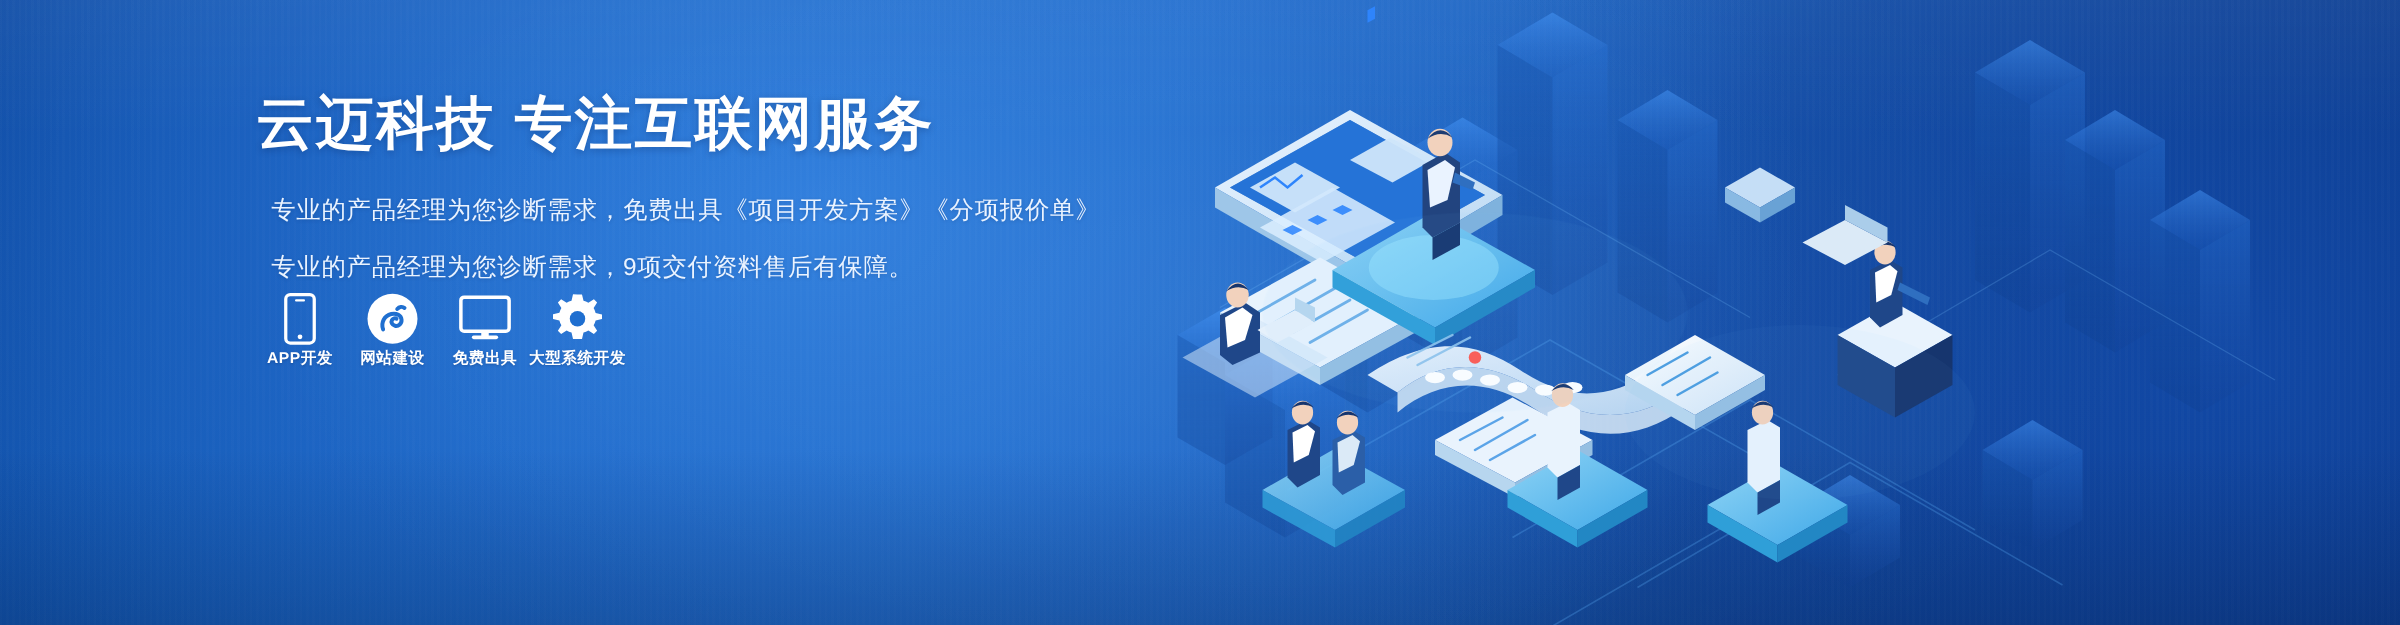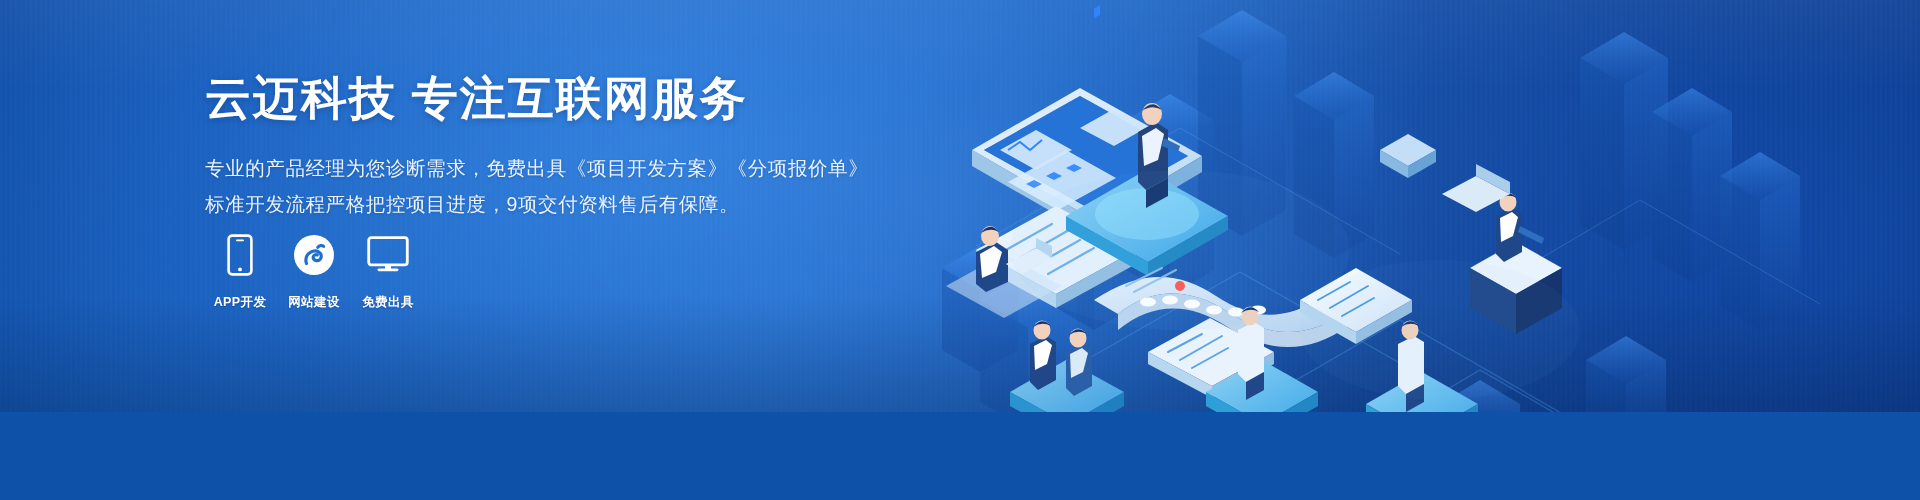--- a/index.html
+++ b/index.html
@@ -1,19 +1,19 @@
 <!DOCTYPE html>
 <html><head>
 <meta charset="utf-8">
 <title>Banner</title>
 <style>
   html,body{margin:0;padding:0;background:#0d52a8;}
   *{box-sizing:border-box;}
   .stage{
-    position:relative;width:1920px;height:412px;overflow:hidden;
+    position:relative;width:1920px;height:500px;overflow:hidden;
     font-family:"Liberation Sans","DejaVu Sans",sans-serif;
     background:
       radial-gradient(ellipse 1100px 760px at 34% 34%, rgba(46,126,222,0.95) 0%, rgba(35,107,205,0.55) 42%, rgba(22,80,178,0.0) 72%),
       radial-gradient(ellipse 900px 640px at 93% 58%, rgba(18,74,170,0.85) 0%, rgba(14,61,150,0.35) 55%, rgba(12,55,140,0) 80%),
       linear-gradient(118deg,#0e49a0 0%,#1763bf 26%,#1b6ccb 44%,#1558b4 64%,#0f4394 84%,#0b3680 100%);
   }
   
   .sheen{position:absolute;inset:0;
     background:repeating-linear-gradient(90deg,rgba(255,255,255,0.016) 0px,rgba(255,255,255,0.016) 2px,rgba(0,0,0,0) 2px,rgba(0,0,0,0) 5px);
     pointer-events:none;}
@@ -23,30 +23,30 @@
     pointer-events:none;}
 
   
   .copy{position:absolute;left:205px;top:72px;width:700px;z-index:6;}
   .headline{
     color:#ffffff;font-size:46px;line-height:1.15;font-weight:bold;
     letter-spacing:2px;margin:0 0 26px 0;white-space:nowrap;
     text-shadow:0 2px 6px rgba(4,30,80,0.28);
   }
   .sub{color:#eaf3ff;font-size:19.5px;line-height:34px;letter-spacing:.6px;
-       margin:0;white-space:nowrap;font-weight:normal;
+       margin:12px;white-space:nowrap;font-weight:normal;
        text-shadow:0 1px 3px rgba(4,30,80,0.22);}
   .sub + .sub{margin-top:2px;}
 
   
   .services{position:absolute;left:203px;top:232px;display:flex;z-index:6;}
   .svc{width:74px;display:flex;flex-direction:column;align-items:center;cursor:pointer;}
   .svc .glyph{height:46px;display:flex;align-items:center;justify-content:center;}
   .svc .glyph svg{display:block;}
-  .svc .lab{margin-top:16px;color:#ffffff;font-size:12.5px;font-weight:bold;
+  .svc .lab{color:#ffffff;font-size:12.5px;font-weight:bold;
             white-space:nowrap;letter-spacing:.4px;text-shadow:0 1px 2px rgba(4,30,80,0.3);}
 
   
   .art{position:absolute;left:880px;top:0;width:1040px;height:500px;z-index:4;}
   .art svg{position:absolute;left:0;top:0;}
 </style>
 </head>
 <body>
 
 <div class="stage">
@@ -322,21 +322,21 @@
         <ellipse cx="560" cy="330" rx="140" ry="70" fill="#7fd2ff" opacity=".08"></ellipse>
       </g>
     </svg>
   </div>
 
   <div class="vign"></div>
 
   <div class="copy">
     <h1 class="headline">云迈科技 专注互联网服务</h1>
     <p class="sub">专业的产品经理为您诊断需求，免费出具《项目开发方案》《分项报价单》</p>
-    <p class="sub">标准开发流程严格把控项目进度，9项交付资料售后有保障。</p>
+    <p class="sub">专业的产品经理为您诊断需求，9项交付资料售后有保障。</p>
   </div>
 
   <div class="services">
 
     <div class="svc">
       <span class="glyph">
         <svg width="26" height="42" viewBox="0 0 26 42">
           <rect x="1.6" y="1.6" width="22.8" height="38.8" rx="3.6" ry="3.6" fill="none" stroke="#ffffff" stroke-width="2.6"></rect>
           <rect x="9" y="5.4" width="8" height="1.8" rx="0.9" fill="#ffffff"></rect>
           <circle cx="13" cy="35.4" r="1.9" fill="#ffffff"></circle>
@@ -363,15 +363,31 @@
       <span class="glyph">
         <svg width="42" height="38" viewBox="0 0 42 38">
           <rect x="1.7" y="1.7" width="38.6" height="27.2" rx="2.6" ry="2.6" fill="none" stroke="#ffffff" stroke-width="2.8"></rect>
           <rect x="18" y="28.6" width="6" height="4.4" fill="#ffffff"></rect>
           <rect x="10.5" y="32.4" width="21" height="2.9" rx="1.45" fill="#ffffff"></rect>
         </svg>
       </span>
       <span class="lab">免费出具</span>
     </div>
 
+    <div class="svc">
+      <span class="glyph">
+        <svg width="42" height="42" viewBox="0 0 42 42">
+          <path d="M21 1.5 l3.6 0 1.2 5.1 a14.6 14.6 0 0 1 3.9 1.6 l4.4 -2.8 2.6 2.6
+                   -2.8 4.4 a14.6 14.6 0 0 1 1.6 3.9 l5.1 1.2 0 3.6 -5.1 1.2
+                   a14.6 14.6 0 0 1 -1.6 3.9 l2.8 4.4 -2.6 2.6 -4.4 -2.8
+                   a14.6 14.6 0 0 1 -3.9 1.6 l-1.2 5.1 -3.6 0 -3.6 0 -1.2 -5.1
+                   a14.6 14.6 0 0 1 -3.9 -1.6 l-4.4 2.8 -2.6 -2.6 2.8 -4.4
+                   a14.6 14.6 0 0 1 -1.6 -3.9 l-5.1 -1.2 0 -3.6 5.1 -1.2
+                   a14.6 14.6 0 0 1 1.6 -3.9 l-2.8 -4.4 2.6 -2.6 4.4 2.8
+                   a14.6 14.6 0 0 1 3.9 -1.6 l1.2 -5.1 z" fill="#ffffff"></path>
+          <circle cx="21" cy="21" r="6.2" fill="#1f6fd0"></circle>
+        </svg>
+      </span>
+      <span class="lab">大型系统开发</span>
+    </div>
 
   </div>
 </div>
 
 </body></html>

